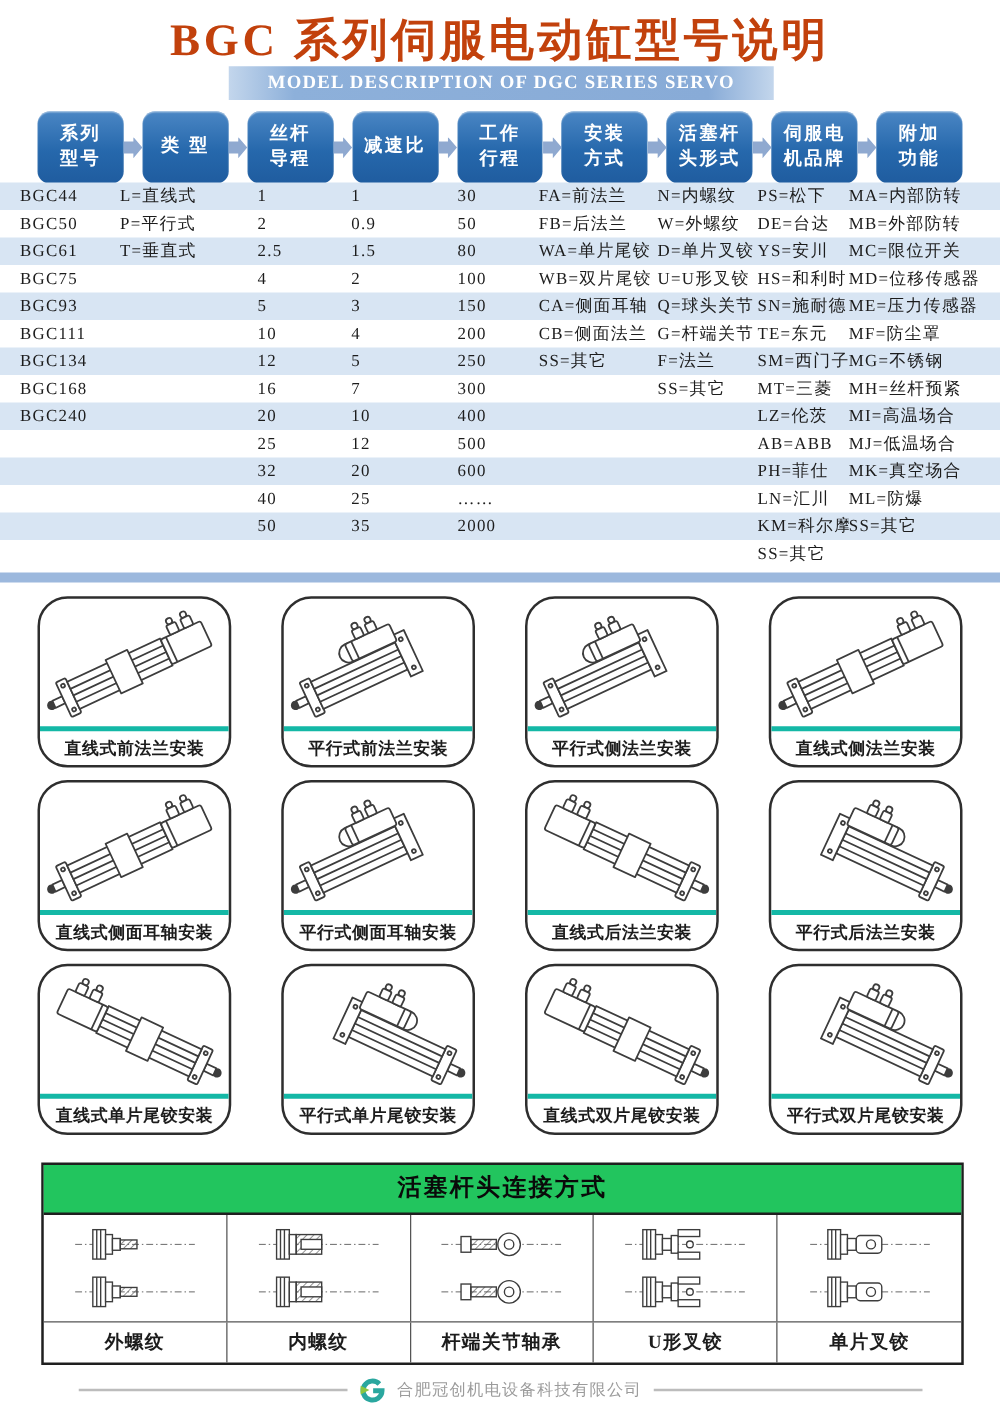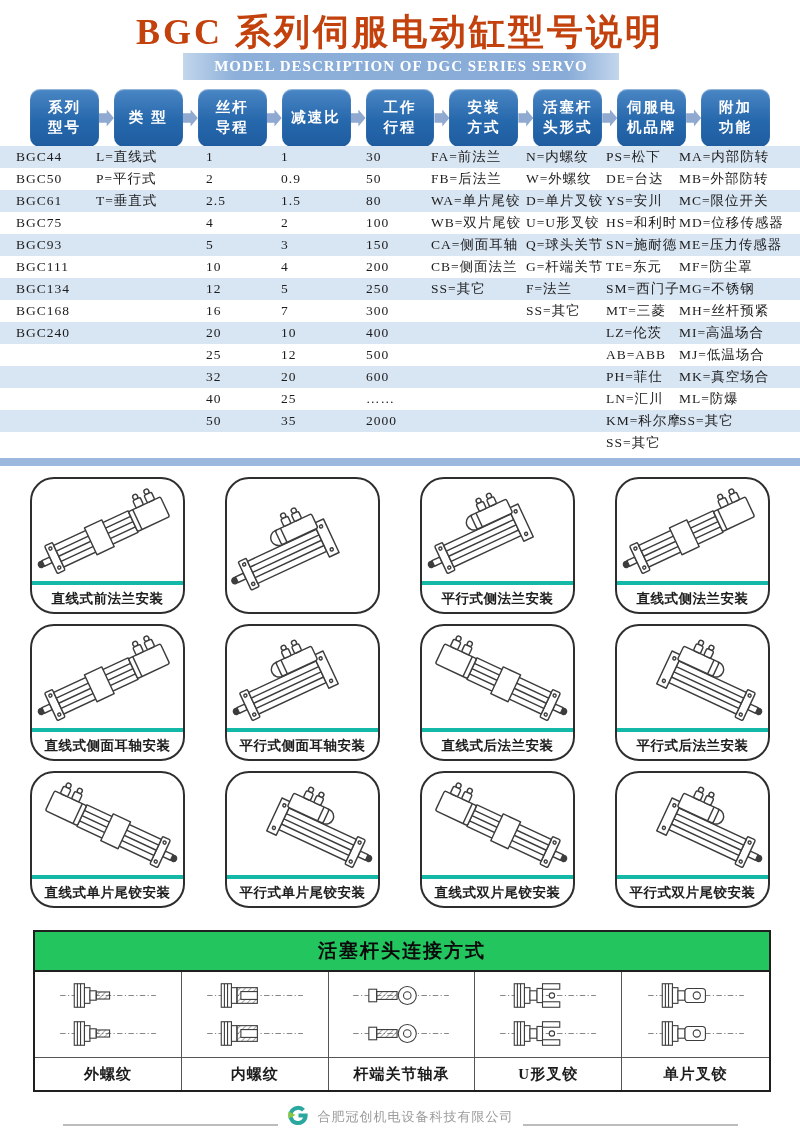--- a/index.html
+++ b/index.html
@@ -55,21 +55,21 @@
   .rh-cell{height:79px;border-right:1px solid #555;display:flex;flex-direction:column;
            align-items:center;justify-content:space-evenly;padding:3px 0;}
   .rh-cell:last-child{border-right:none;}
   .rh-labels{display:grid;grid-template-columns:repeat(5,1fr);border-top:1px solid #555;}
   .rh-label{height:32px;border-right:1px solid #555;text-align:center;line-height:32px;
             font-weight:bold;font-size:15px;letter-spacing:1px;}
   .rh-label:last-child{border-right:none;}
 
   
   .footer{position:absolute;top:1098px;left:0;width:800px;height:28px;
-          display:flex;align-items:flex-end;justify-content:center;gap:9px;}
+          display:flex;align-items:center;justify-content:center;gap:9px;}
   .fline{width:215px;height:2px;background:#bcbcbc;}
   .ftext{color:#9b9b9b;font-size:13px;letter-spacing:1px;
          font-family:"Liberation Sans","DejaVu Sans",sans-serif;}
 </style>
 </head>
 <body>
 
 <div id="page">
 
   <svg width="0" height="0" style="position:absolute" aria-hidden="true">
@@ -369,20 +369,21 @@
       <div class="card">
         <svg width="151" height="101" viewBox="0 0 155 107" class="cimg">
           <use href="#cyl-inline"></use>
         </svg>
         <div class="clabel">直线式前法兰安装</div>
       </div>
       <div class="card">
         <svg width="151" height="101" viewBox="0 0 155 107" class="cimg">
           <use href="#cyl-parallel"></use>
         </svg>
+        <div class="clabel">平行式前法兰安装</div>
       </div>
       <div class="card">
         <svg width="151" height="101" viewBox="0 0 155 107" class="cimg">
           <use href="#cyl-parallel"></use>
         </svg>
         <div class="clabel">平行式侧法兰安装</div>
       </div>
       <div class="card">
         <svg width="151" height="101" viewBox="0 0 155 107" class="cimg">
           <use href="#cyl-inline"></use>

